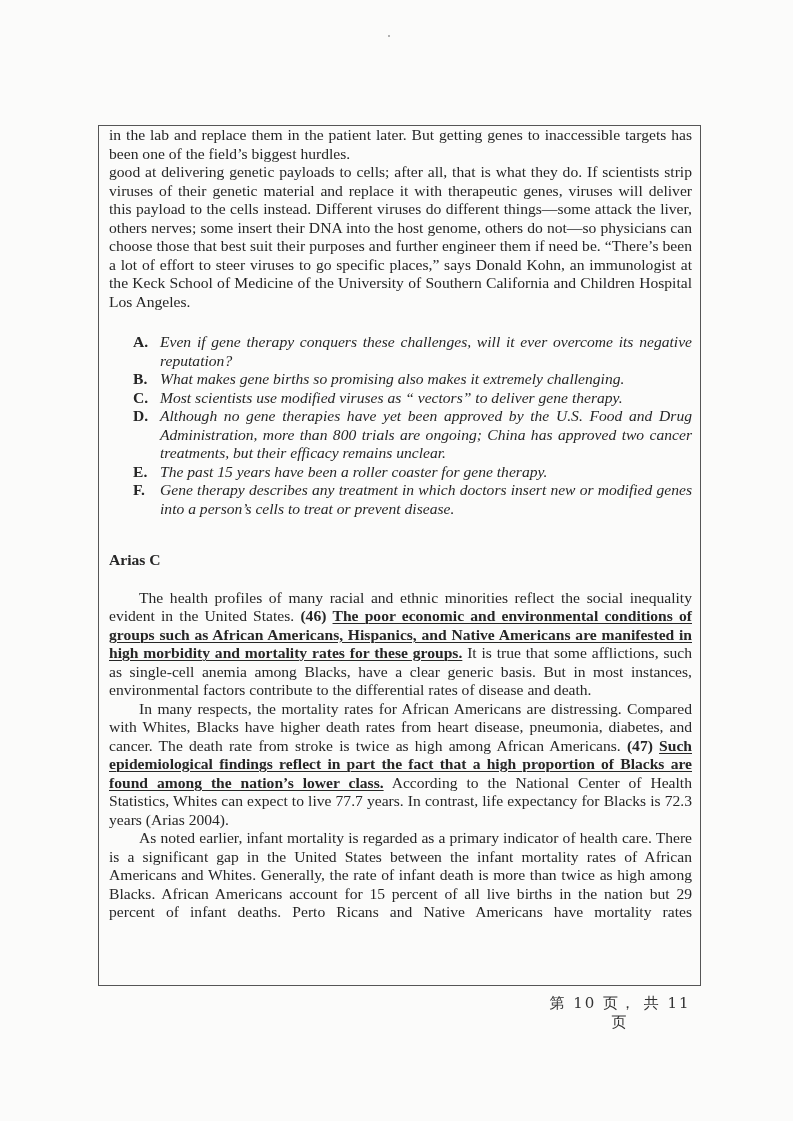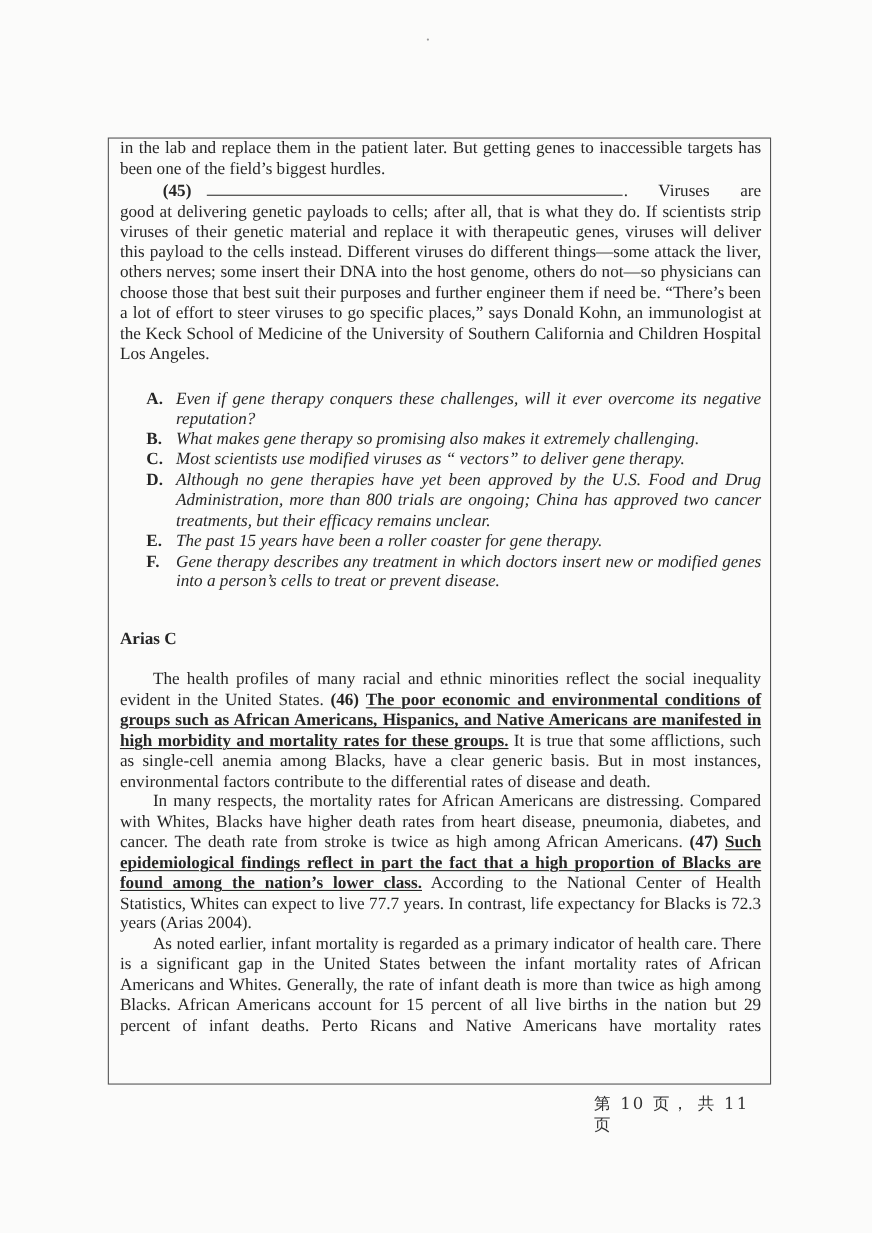--- a/index.html
+++ b/index.html
@@ -38,51 +38,46 @@
   .opt { display: flex; font-size: 15.6px; line-height: 18.5px; }
   .opt-letter { width: 27px; flex: 0 0 27px; font-weight: bold; }
   .opt-text { flex: 1; text-align: justify; font-style: italic; }
   .partc { margin-top: 33px; font-size: 15.6px; line-height: 18.5px; font-weight: bold; }
   .dir-title { font-size: 15.6px; line-height: 18.5px; font-weight: bold; }
   .dir-text { font-size: 15.6px; line-height: 18.5px; }
   .passage { margin-top: 19px; }
   .footer {
     position: absolute;
     left: 540px; top: 994px;
-    width: 160px; text-align: left;
+    width: 160px; text-align: center;
     font-size: 15px;
     letter-spacing: 2px;
     font-family: "DejaVu Serif", serif;
     color: #333;
   }
 </style>
 </head>
 <body>
 
 <div class="speck"></div>
 
 <div class="frame">
 
   <p class="p">in the lab and replace them in the patient later. But getting genes to inaccessible targets has been one of the field’s biggest hurdles.</p>
 
-  <div class="blank-row">
-    <span class="blank-num">(45)</span>
-    <span class="blank-line"></span>
-    <span class="blank-tail">. Viruses are</span>
-  </div>
   <p class="p last">good at delivering genetic payloads to cells; after all, that is what they do. If scientists strip viruses of their genetic material and replace it with therapeutic genes, viruses will deliver this payload to the cells instead. Different viruses do different things—some attack the liver, others nerves; some insert their DNA into the host genome, others do not—so physicians can choose those that best suit their purposes and further engineer them if need be. “There’s been a lot of effort to steer viruses to go specific places,” says Donald Kohn, an immunologist at the Keck School of Medicine of the University of Southern California and Children Hospital Los Angeles.</p>
 
   <div class="options">
     <div class="opt">
       <span class="opt-letter">A.</span>
       <span class="opt-text">Even if gene therapy conquers these challenges, will it ever overcome its negative reputation?</span>
     </div>
     <div class="opt">
       <span class="opt-letter">B.</span>
-      <span class="opt-text">What makes gene therapy so promising also makes it extremely challenging.</span>
+      <span class="opt-text">What makes gene births so promising also makes it extremely challenging.</span>
     </div>
     <div class="opt">
       <span class="opt-letter">C.</span>
       <span class="opt-text">Most scientists use modified viruses as “ vectors” to deliver gene therapy.</span>
     </div>
     <div class="opt">
       <span class="opt-letter">D.</span>
       <span class="opt-text">Although no gene therapies have yet been approved by the U.S. Food and Drug Administration, more than 800 trials are ongoing; China has approved two cancer treatments, but their efficacy remains unclear.</span>
     </div>
     <div class="opt">

